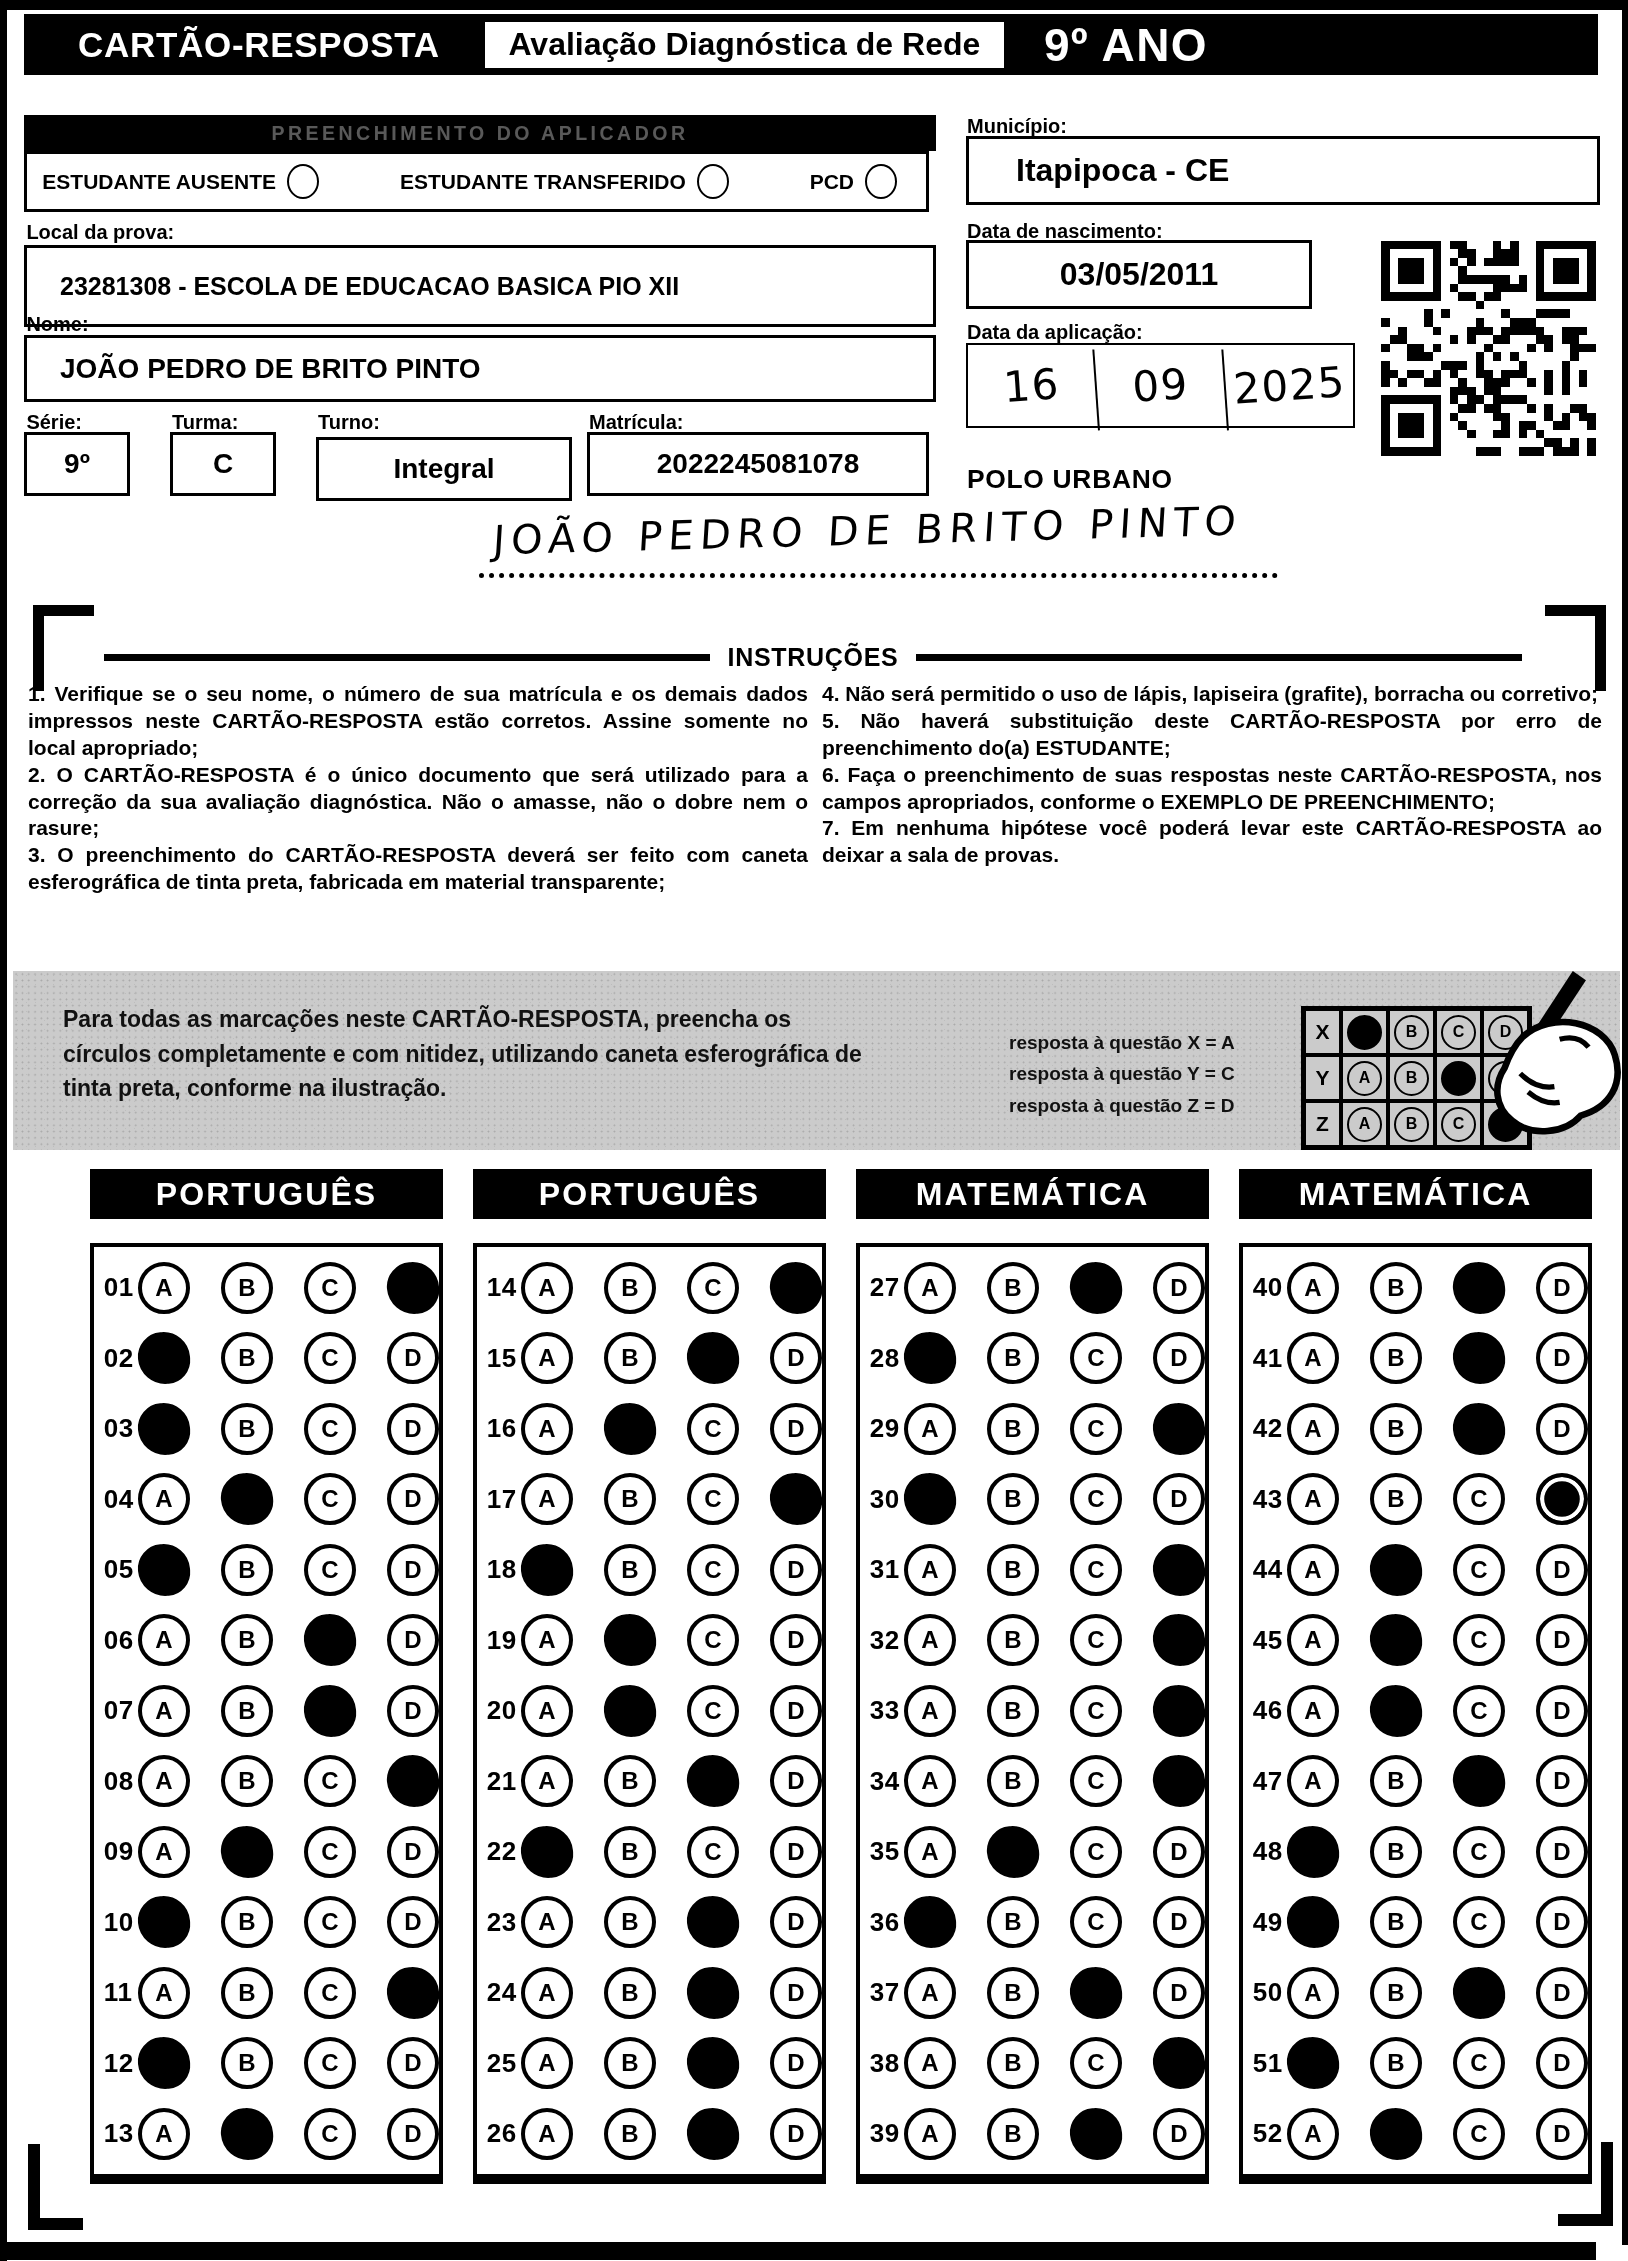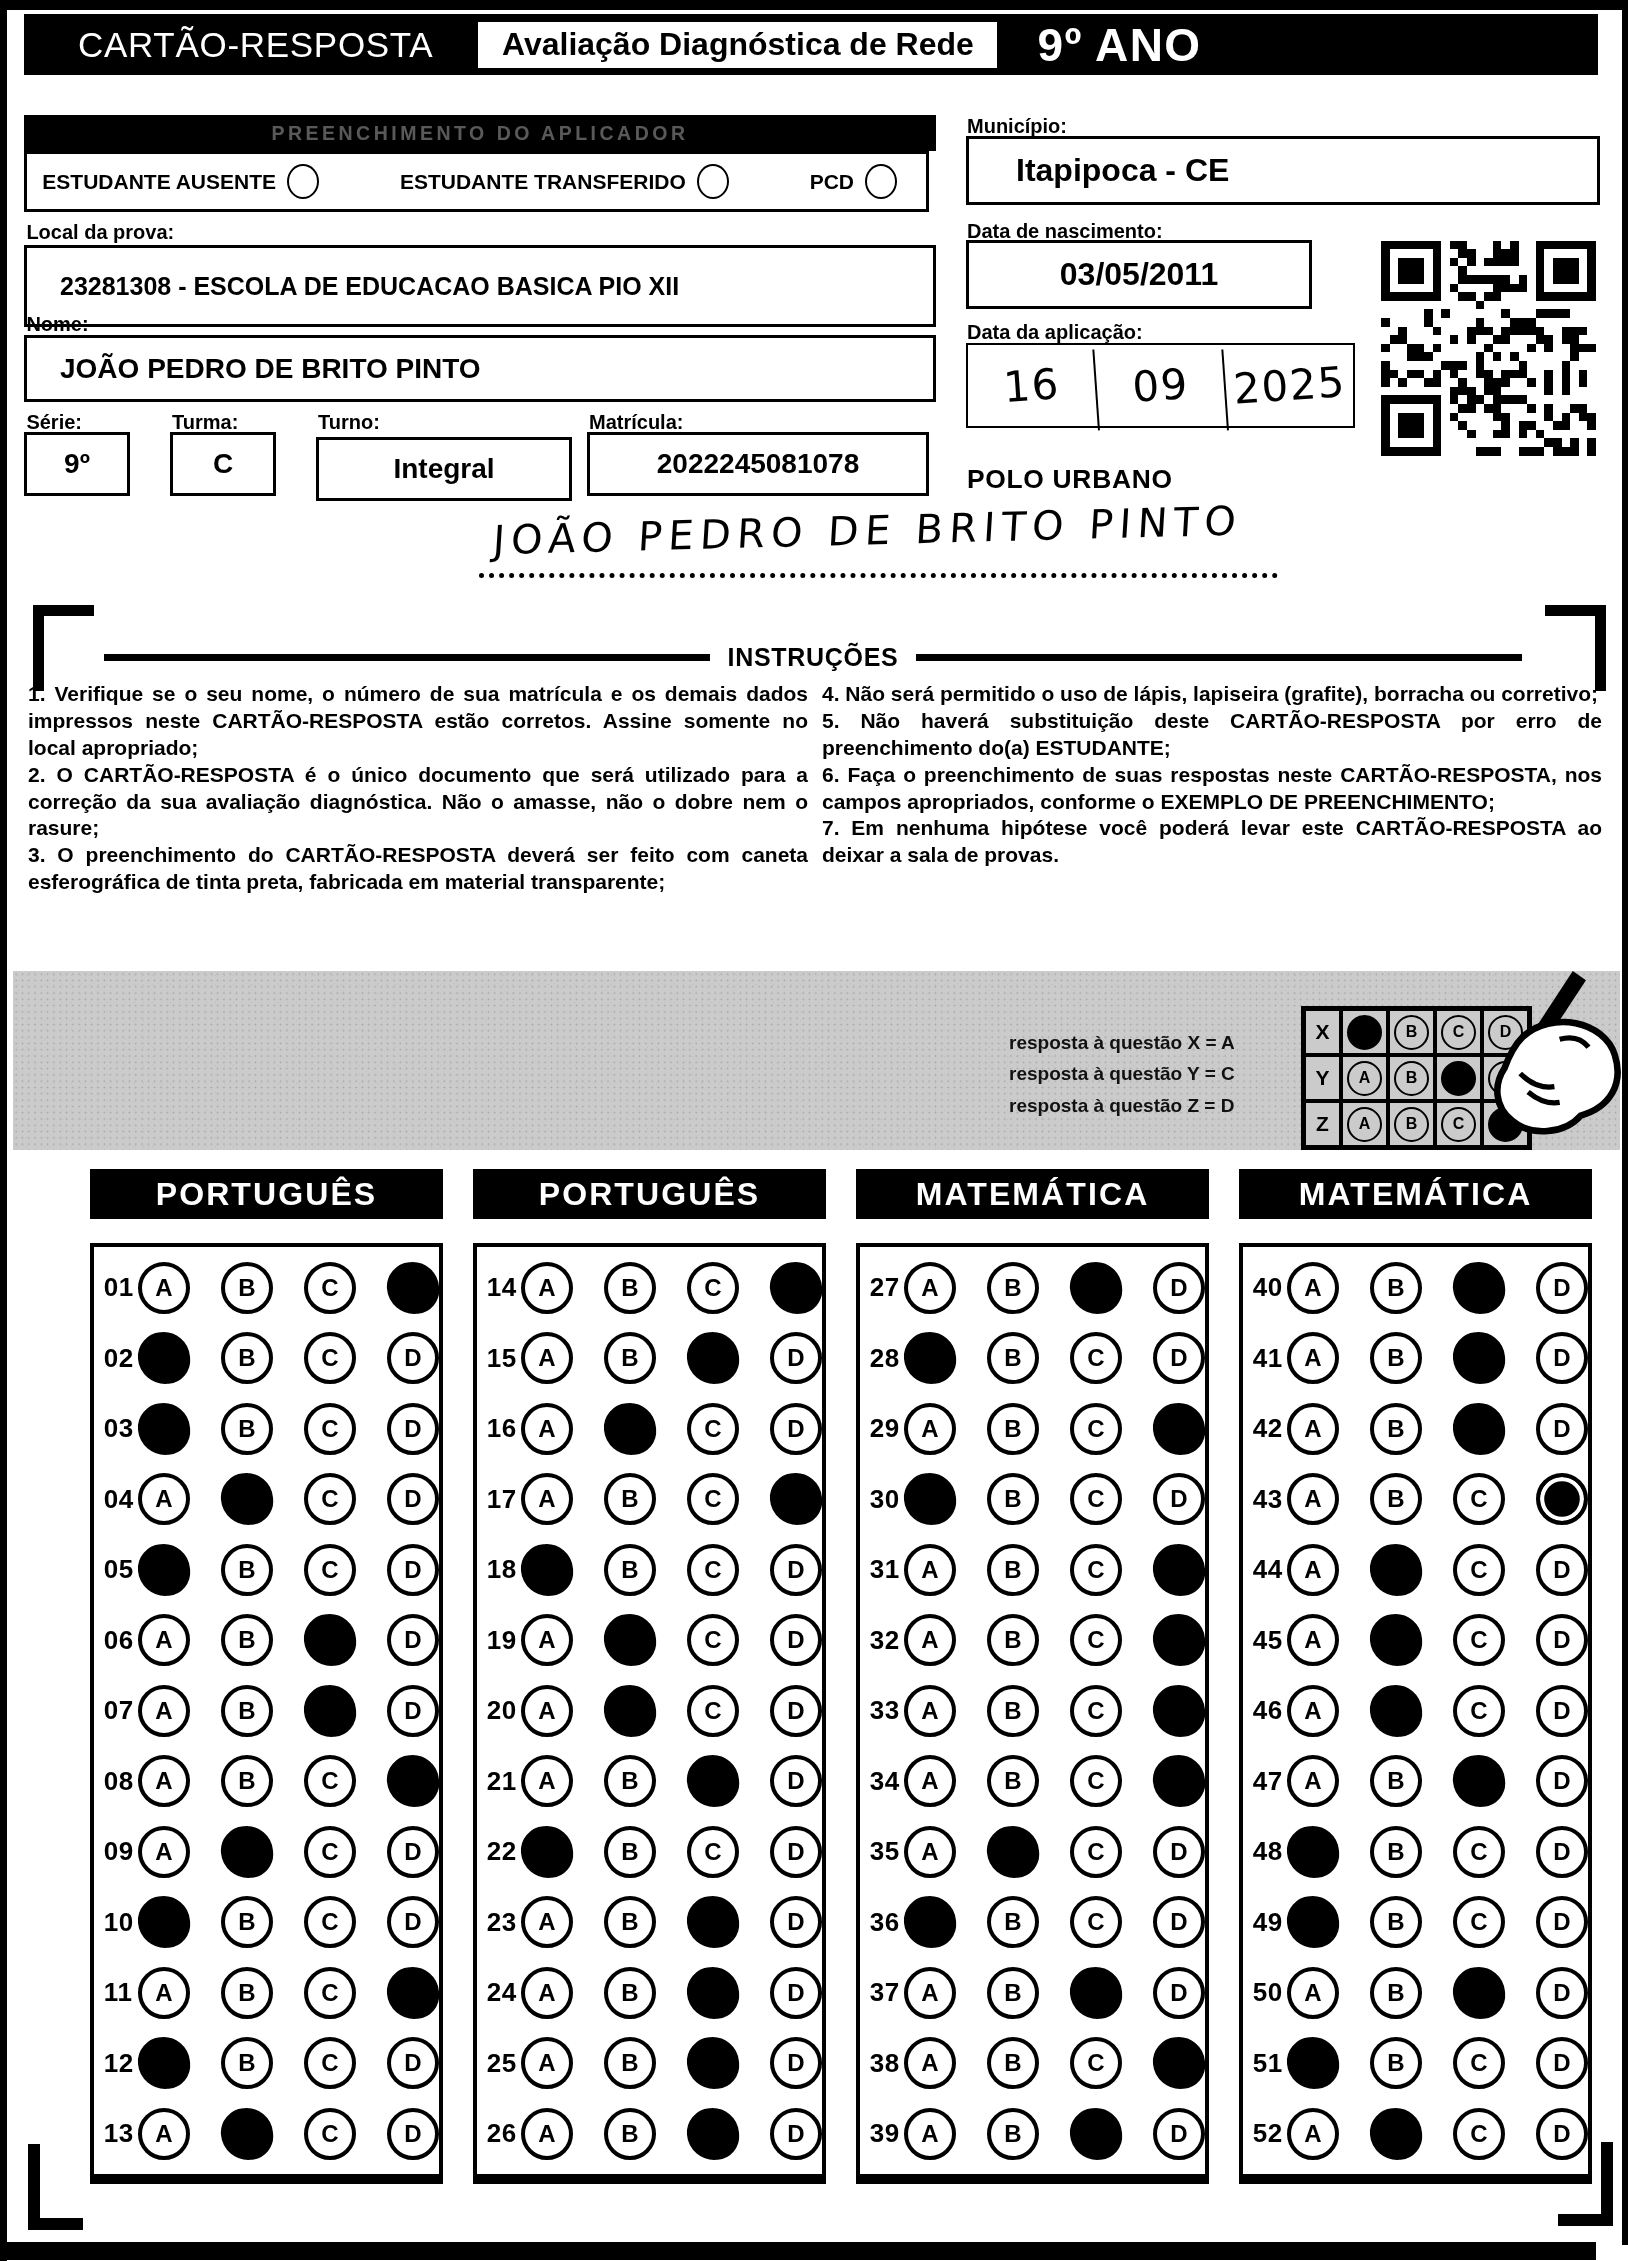--- a/index.html
+++ b/index.html
@@ -7,21 +7,21 @@
          font-family:"Liberation Sans",sans-serif;color:#000;}
   .abs{position:absolute;}
   .ink{background:#000;}
   
   .edge-left{left:0;top:0;width:7px;height:2261px;}
   .edge-top{left:0;top:0;width:1628px;height:9.7px;}
   .edge-right{right:0;top:0;width:5.6px;height:2245px;}
   .bottom-bar{left:5.6px;top:2242px;width:1590px;height:18px;}
   
   .hdr-bar{left:24px;top:14px;width:1574px;height:61px;background:#000;display:flex;align-items:center;}
-  .hdr-title{color:#fff;font-weight:400;font-size:35px;letter-spacing:0.7px;margin-left:54px;}
+  .hdr-title{color:#fff;font-weight:700;font-size:35px;letter-spacing:0.7px;margin-left:54px;}
   .hdr-white{background:#fff;border:2.1px solid #000;height:46px;display:flex;align-items:center;
              padding:0 23.6px;margin-left:43px;font-weight:700;font-size:32px;}
   .hdr-grade{color:#fff;font-weight:700;font-size:46px;margin-left:38px;letter-spacing:1.4px;}
   
   .app-bar{left:24px;top:115px;width:912px;height:36px;background:#000;display:flex;
            align-items:center;justify-content:center;}
   .app-bar span{color:rgba(255,255,255,.35);font-weight:700;font-size:19.5px;letter-spacing:3.5px;}
   .app-box{left:24px;top:151px;width:905px;height:61px;border:3.5px solid #000;display:flex;
            align-items:center;justify-content:space-between;padding:0 29px 0 15.3px;box-sizing:border-box;}
   .app-opt{display:flex;align-items:center;font-weight:700;font-size:21px;}
@@ -366,20 +366,21 @@
       <p>3. O preenchimento do CARTÃO-RESPOSTA deverá ser feito com caneta esferográfica de tinta preta, fabricada em material transparente;</p>
     </div>
   <div class="abs instr-col instr-right" id="instr-right">
       <p>4. Não será permitido o uso de lápis, lapiseira (grafite), borracha ou corretivo;</p>
       <p>5. Não haverá substituição deste CARTÃO-RESPOSTA por erro de preenchimento do(a) ESTUDANTE;</p>
       <p>6. Faça o preenchimento de suas respostas neste CARTÃO-RESPOSTA, nos campos apropriados, conforme o EXEMPLO DE PREENCHIMENTO;</p>
       <p>7. Em nenhuma hipótese você poderá levar este CARTÃO-RESPOSTA ao deixar a sala de provas.</p>
     </div>
 
   <div class="abs band"></div>
+  <div class="abs band-note">Para todas as marcações neste CARTÃO-RESPOSTA, preencha os círculos completamente e com nitidez, utilizando caneta esferográfica de tinta preta, conforme na ilustração.</div>
   <div class="abs band-legend" id="band-legend">
       <div>resposta à questão X = A</div>
       <div>resposta à questão Y = C</div>
       <div>resposta à questão Z = D</div>
     </div>
   <div class="abs ex-grid" id="ex-grid">
       <div class="ex-row">
         <div class="ex-cell ex-label">X</div>
         <div class="ex-cell">
           <span class="ex-bubble filled">A</span>

